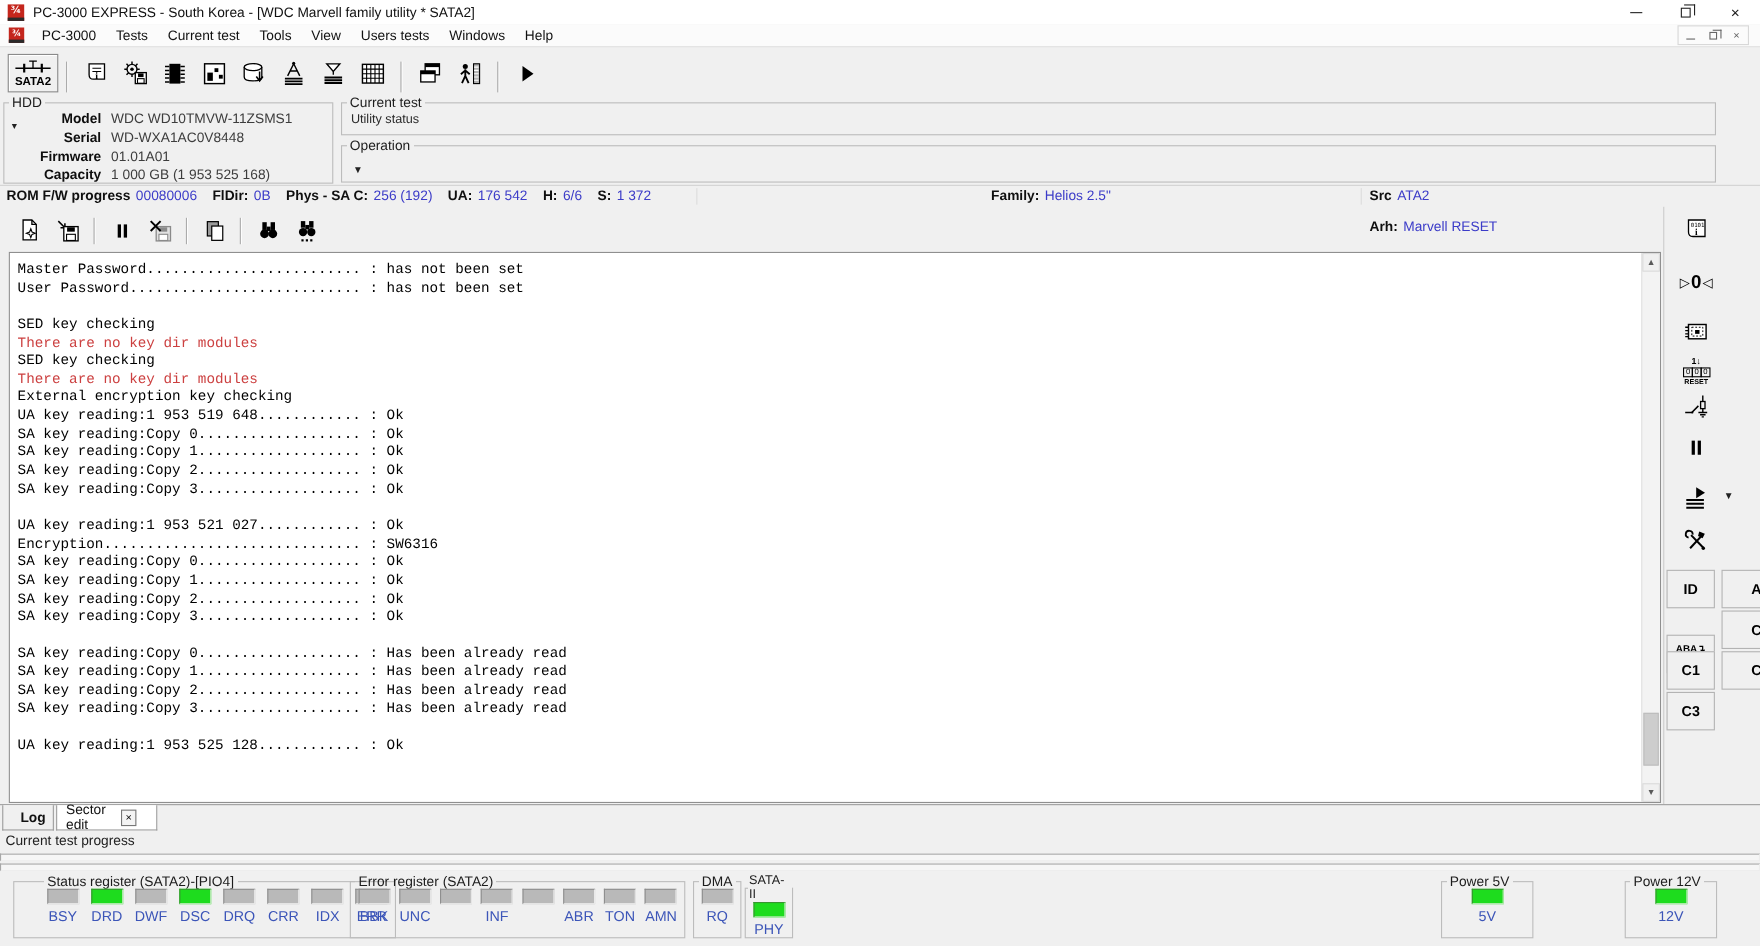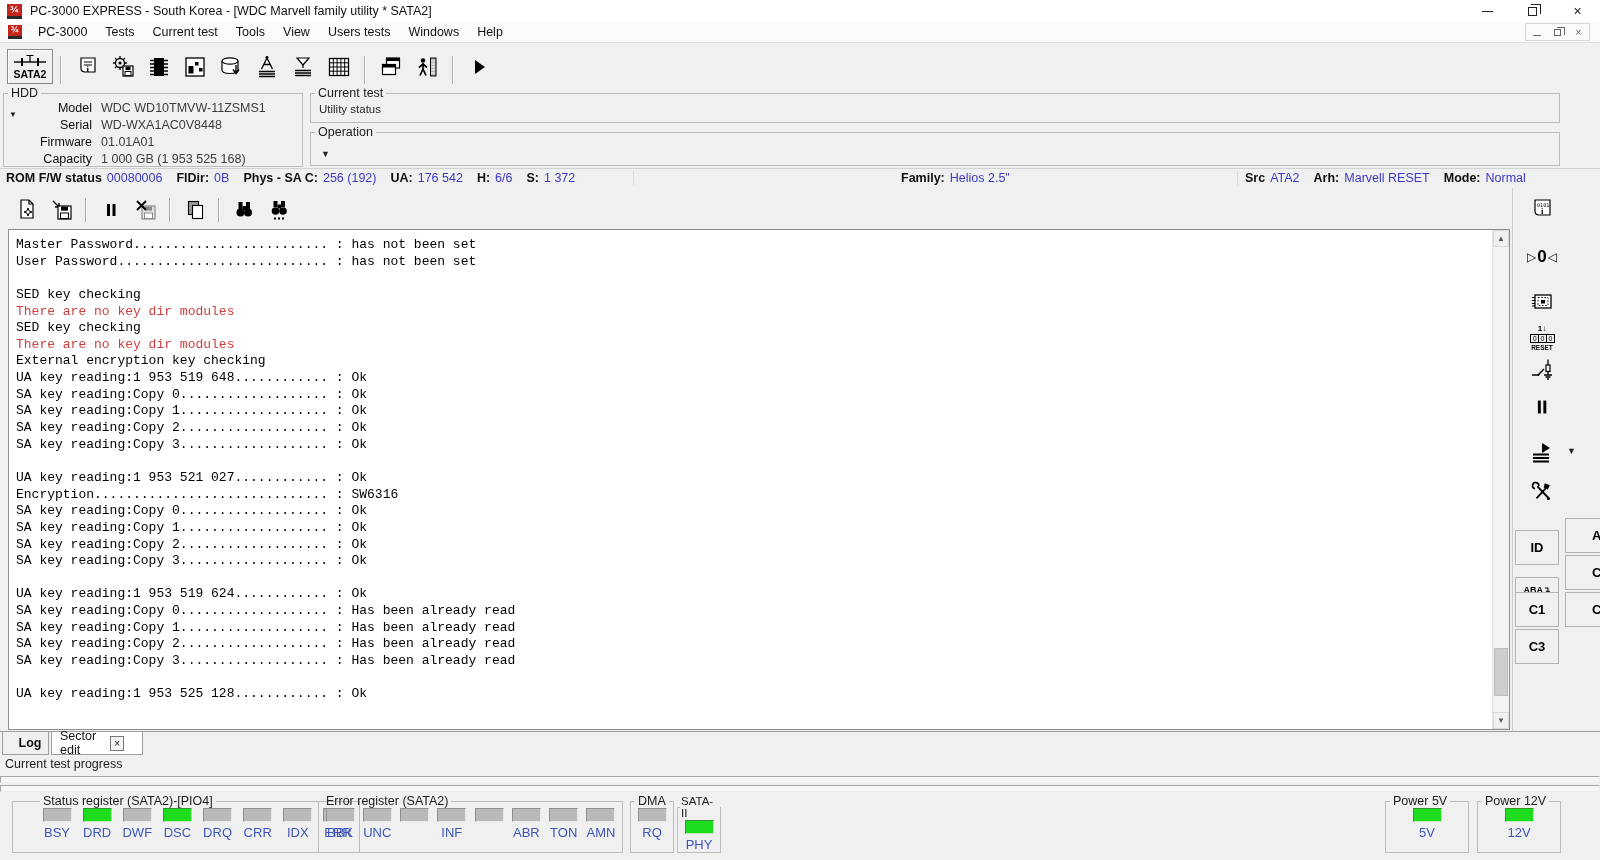--- a/index.html
+++ b/index.html
@@ -37,34 +37,34 @@
   .tsep { width:2px; height:28px; border-left:1px solid #ababab; border-right:1px solid #fdfdfd; margin:0 7px; }
   .tbtn { width:36px; height:34px; border:none; background:transparent; display:flex; align-items:center; justify-content:center; padding:0; }
   .tbtn svg { display:block; }
   
   fieldset { position:absolute; border:1px solid #bcbcbc; margin:0; padding:0; }
   legend { font-size:12.5px; color:#1c1c1c; margin-left:4px; padding:0 3px; line-height:12px; }
   .fs-hdd { left:3px; top:87px; width:300px; height:80px; }
   .hdd-drop { position:absolute; left:5px; top:11px; font-size:8px; color:#222; }
   .hdd-rows { margin-top:0px; }
   .hdd-row { display:flex; height:17px; font-size:12.5px; align-items:center; }
-  .hdd-label { width:88px; text-align:right; font-weight:normal; color:#0e0e0e; flex:none; }
+  .hdd-label { width:88px; text-align:right; font-weight:bold; color:#0e0e0e; flex:none; }
   .hdd-value { margin-left:9px; color:#3d3d3d; white-space:nowrap; }
   .fs-current { left:310px; top:87px; width:1250px; height:36px; }
   .current-status { font-size:11.5px; color:#2a2a2a; margin:4px 0 0 8px; }
   .fs-operation { left:310px; top:126px; width:1250px; height:40px; }
   .op-drop { position:absolute; left:10px; bottom:6px; font-size:9px; color:#222; }
   
   .status-strip { position:absolute; left:0; top:168px; width:1600px; height:20px; background:#f0f0f0; border-top:1px solid #d2d2d2; font-size:12.5px; }
   .status-strip .vdiv { position:absolute; top:2px; bottom:2px; width:1px; background:#dcdcdc; }
   .sb-group { position:absolute; top:2px; display:flex; gap:14px; white-space:nowrap; }
   .sb-item { display:flex; }
   .sb-label { font-weight:bold; color:#0f0f0f; margin-right:5px; }
   .sb-value { color:var(--value-blue, #3b3bc8); }
-  .sbg-left { left:6px; } .sbg-family { left:874px;margin-left:27px; } .sbg-right { left:1245px; }
+  .sbg-left { left:6px; } .sbg-family { left:874px;margin-left:27px; } .sbg-right { left:1245px;flex-direction:column; }
   
   .log-toolbar { position:absolute; left:0; top:191px; width:1510px; height:37px; display:flex; align-items:center; padding-left:11px; }
   .ltb { width:31px; height:29px; border:none; background:transparent; display:flex; align-items:center; justify-content:center; padding:0; margin-right:4px; }
   .lsep { width:2px; height:24px; border-left:1px solid #ababab; border-right:1px solid #fdfdfd; margin:0 8px 0 4px; }
   
   .log-box { position:absolute; left:8px; top:229px; width:1502px; height:501px; background:#fff; border:1px solid #8f8f8f; }
   .log-content { position:absolute; left:7px; top:7px; right:22px; bottom:2px; overflow:hidden; }
   .log-line { height:16.65px; font:13px "Liberation Mono", monospace; white-space:pre; color:#000; }
   .log-line.err { color:var(--log-error, #cc4040); }
   .vscroll { position:absolute; top:0; right:0; bottom:0; width:17px; background:#f3f3f3; border-left:1px solid #e2e2e2; }
@@ -92,21 +92,21 @@
   .tab-close { margin-left:auto; width:16px; height:15px; border:1px solid #777; background:#f4f4f4; font-size:10px; line-height:13px; text-align:center; }
   .progress-label { position:absolute; left:5px; top:757px; font-size:12.5px; color:#222; }
   .pstrip { position:absolute; left:0; width:1600px; height:7px; background:#f6f6f6; border:1px solid; border-color:#a8a8a8 #ededed #ededed #a8a8a8; }
   .ps1 { top:776px; } .ps2 { top:785px; }
   
   .regfs { top:795px; height:58px; }
   .fs-status { left:12px; width:348px;padding-left:23px; }
   .fs-error { left:318px; width:305px; }
   .fs-dma { left:630px; width:42px; }
   .fs-sata { left:677px; width:44px; }
-  .fs-p5 { left:1385px; width:84px; }
+  .fs-p5 { left:1310px; width:84px; }
   .fs-p12 { left:1477px; width:84px; }
   .led-row { display:flex; justify-content:space-between; padding:1px 5px 0 5px; }
   .led { display:flex; flex-direction:column; align-items:center; min-width:32px; }
   .led-box { width:29px; height:14px; background:var(--led-off, #b9b9b9); border:1px solid #8f8f8f; border-bottom-color:#e9e9e9; border-right-color:#e9e9e9; }
   .led-box.on { background:var(--led-on, #1edc1e); border-color:#37952f; border-bottom-color:#bdeab8; border-right-color:#bdeab8; }
   .led-label { font-size:13px; color:var(--label-blue, #3c55b8); margin-top:3px; white-space:nowrap; min-height:15px; }
   .led-row.single { justify-content:center; }
 </style>
 </head>
 <body>
@@ -283,21 +283,21 @@
   <legend>Operation</legend>
   <span class="op-drop">▼</span>
 </fieldset>
 
 <div class="status-strip">
   <div class="vdiv" style="left:633px;"></div>
   <div class="vdiv" style="left:1237px;"></div>
   <div class="sb-group sbg-left">
 
       <span class="sb-item">
-        <span class="sb-label">ROM F/W status</span>
+        <span class="sb-label">ROM F/W progress</span>
         <span class="sb-value">00080006</span>
       </span>
 
       <span class="sb-item">
         <span class="sb-label">FlDir:</span>
         <span class="sb-value">0B</span>
       </span>
 
       <span class="sb-item">
         <span class="sb-label">Phys - SA C:</span>
@@ -445,21 +445,20 @@
       <div class="log-line">SA key reading:Copy 0................... : Ok</div>
 
       <div class="log-line">SA key reading:Copy 1................... : Ok</div>
 
       <div class="log-line">SA key reading:Copy 2................... : Ok</div>
 
       <div class="log-line">SA key reading:Copy 3................... : Ok</div>
 
       <div class="log-line"></div>
 
-      <div class="log-line">UA key reading:1 953 519 624............ : Ok</div>
 
       <div class="log-line">SA key reading:Copy 0................... : Has been already read</div>
 
       <div class="log-line">SA key reading:Copy 1................... : Has been already read</div>
 
       <div class="log-line">SA key reading:Copy 2................... : Has been already read</div>
 
       <div class="log-line">SA key reading:Copy 3................... : Has been already read</div>
 
       <div class="log-line"></div>
@@ -528,21 +527,21 @@
   <button class="rp-ic" style="top:287px;">
     <svg width="24" height="24" viewBox="0 0 26 26">
       <path d="M7,20 L19,7" stroke="#000" stroke-width="2"></path>
       <path d="M16,3.5 l5.5,2.2 -2.2,4.5 -4.5,-2.2 Z" fill="#000"></path>
       <path d="M8,7 L20,19.5" stroke="#000" stroke-width="2"></path>
       <path d="M9.5,6.5 A3.4,3.4 0 1 0 5.5,9.5" fill="none" stroke="#000" stroke-width="1.8"></path>
       <circle cx="20" cy="20" r="1.7" fill="#000"></circle>
     </svg>
   </button>
 
-  <button class="rp-btn" style="top:342px;">ID</button>
+  <button class="rp-btn" style="top:330px;">ID</button>
   <button class="rp-btn small" style="top:367px;">ABA↴
 CHS</button>
   <button class="rp-btn" style="top:404px;">C1</button>
   <button class="rp-btn" style="top:441px;">C3</button>
 
   <button class="rp-btn2" style="top:330px;">A</button>
   <button class="rp-btn2" style="top:367px;">C</button>
   <button class="rp-btn2" style="top:404px;">C</button>
 </div>
 

